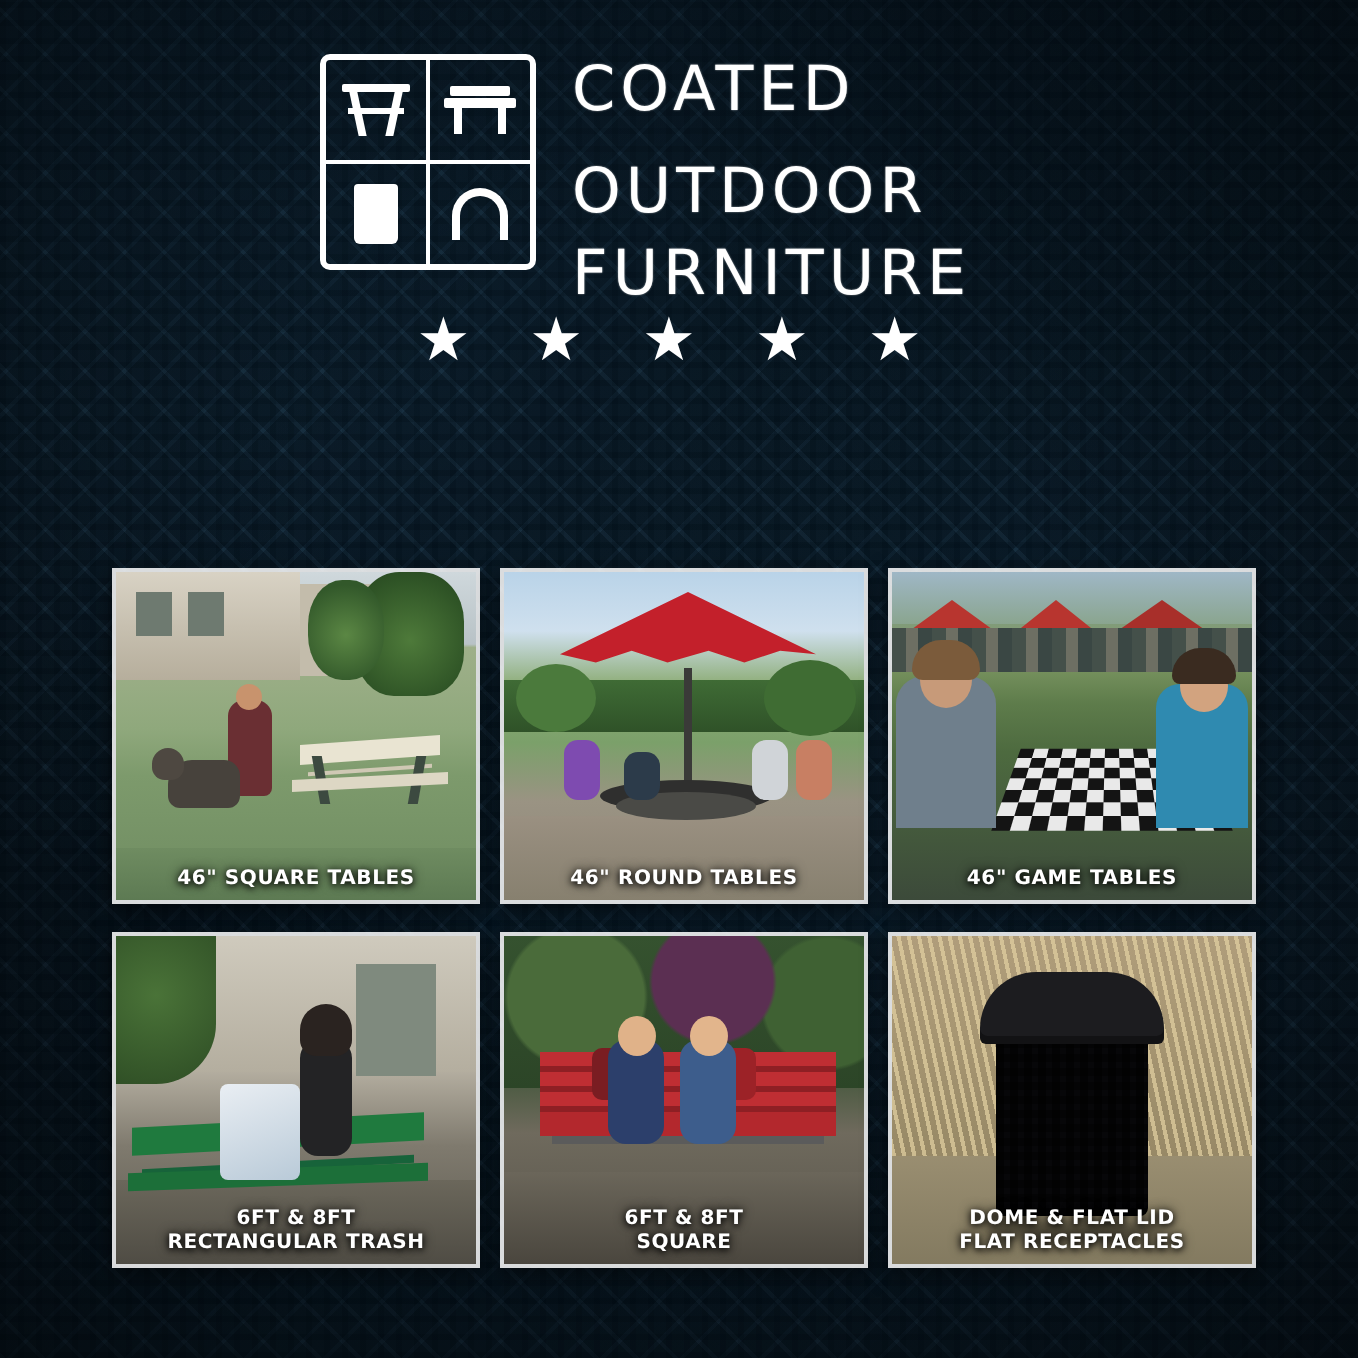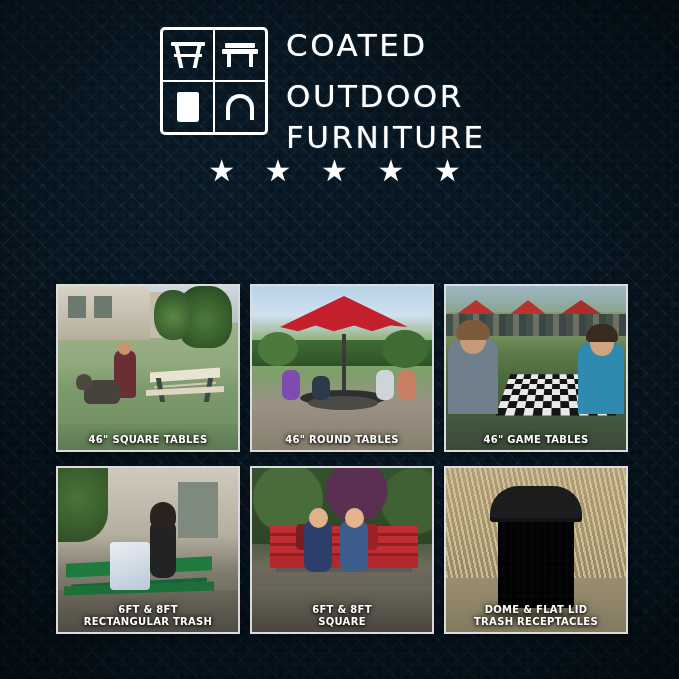--- a/index.html
+++ b/index.html
@@ -373,19 +373,19 @@
       <div class="card">
         <div class="photo p6">
           <span class="grass"></span>
           <span class="sh"></span>
           <span class="can"></span>
             <span class="lid2"></span>
             <span class="lid"></span>
         </div>
         <div class="cap">
           <span>DOME &amp; FLAT LID</span>
-          <span class="cap-sub">TRASH RECEPTACLES</span>
+          <span class="cap-sub">FLAT RECEPTACLES</span>
         </div>
       </div>
 
     </div>
   </div>
 </div>
 
 </body></html>

